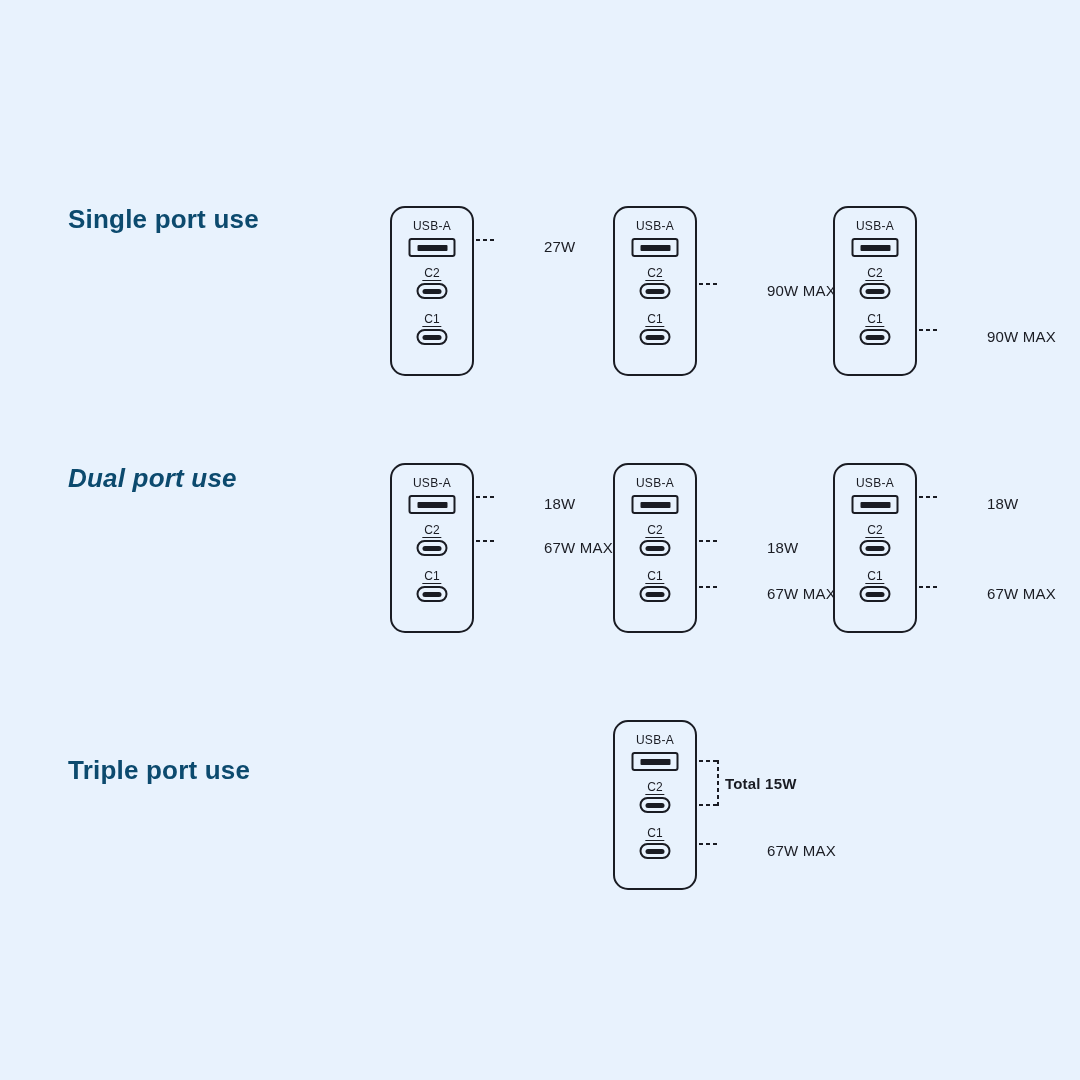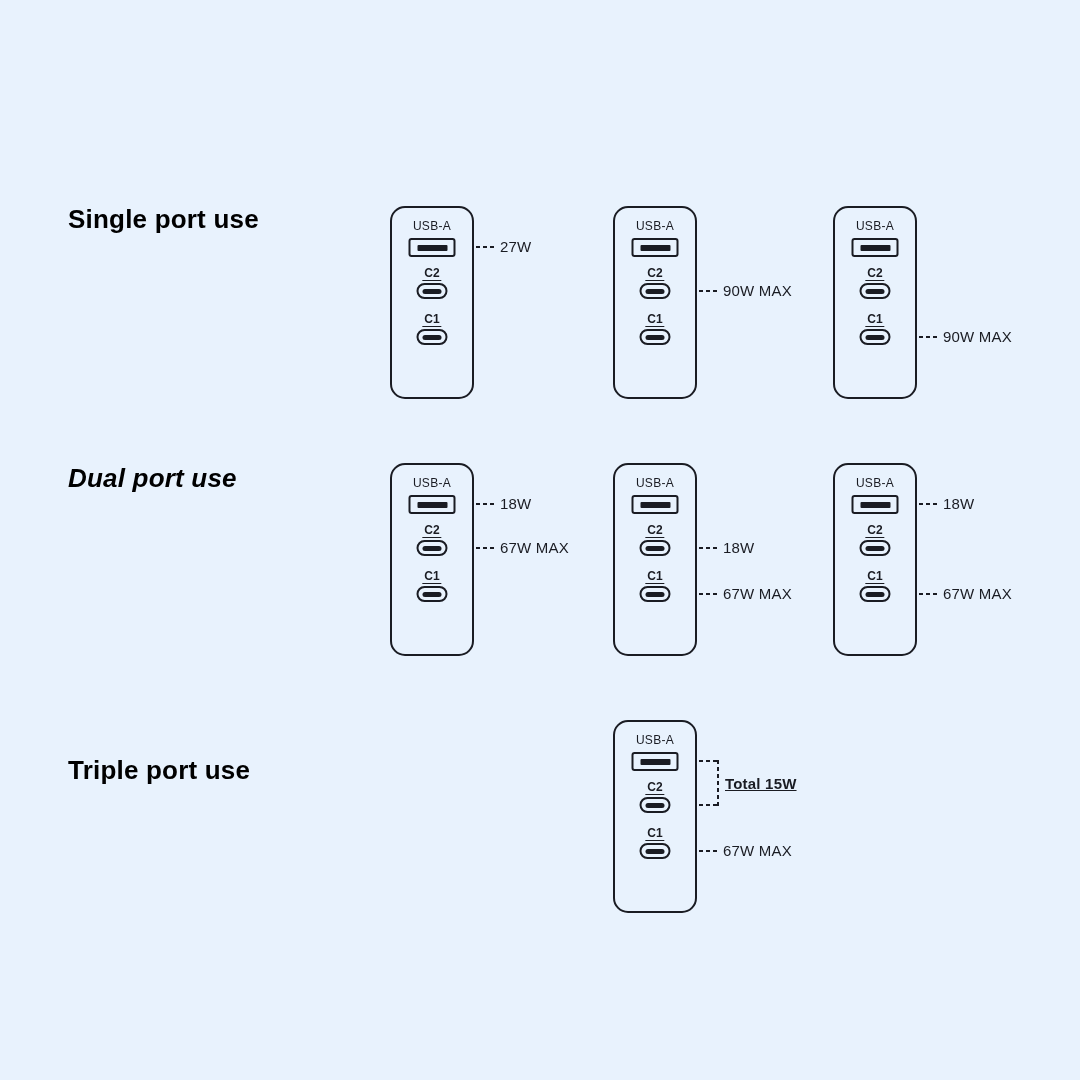--- a/index.html
+++ b/index.html
@@ -15,27 +15,27 @@
     color:var(--ink);
     overflow:hidden;
   }
   .section-title{
     position:absolute;
     left:68px;
     font-size:26px;
     line-height:26px;
     font-weight:700;
     letter-spacing:0.2px;
-    color:#000000;
+    color:#0c4a6e;
     white-space:nowrap;
   }
   
   .charger{
     position:absolute;
-    width:84px;height:193px;
+    width:84px;height:170px;
     border:2px solid var(--ink);
     border-radius:15px;
     box-sizing:border-box;
     background:var(--bg);
   }
   .usba-label{
     position:absolute;top:12px;left:0;right:0;
     text-align:center;
     font-size:12px;line-height:12px;
     font-weight:500;
@@ -52,21 +52,21 @@
   }
   .usba-pin{
     width:30px;height:6px;
     background:var(--ink);
     border-radius:1px;
   }
   .c-label{
     position:absolute;top:59px;left:50%;
     transform:translateX(-50%);
     font-size:12px;line-height:12px;
-    font-weight:700;
+    font-weight:400;
     padding:0 2px 1px 2px;
     border-bottom:1.5px solid var(--ink);
   }
   .c-port{
     position:absolute;top:75px;left:50%;
     transform:translateX(-50%);
     width:31px;height:16px;
     border:2px solid var(--ink);
     border-radius:8px;
     box-sizing:border-box;
@@ -75,23 +75,24 @@
   .c-pin{
     width:19px;height:5px;
     background:var(--ink);
     border-radius:2.5px;
   }
   .c-label.c1{top:105px;}
   .c-port.c1{top:121px;}
   
   .anno{
     position:absolute;
-    display:flex;align-items:center;
+    display:flex;align-items:flex-start;
     transform:translateY(-50%);
     white-space:nowrap;
+    gap:44px;
   }
   .dash-line{
     width:20px;height:2px;
     background:repeating-linear-gradient(90deg,var(--ink) 0 4px,transparent 4px 7px);
     margin-right:4px;
     flex:0 0 auto;
   }
   .anno-text{
     font-size:15px;line-height:16px;
     font-weight:500;
@@ -105,21 +106,20 @@
   }
   .bracket-v{
     position:absolute;
     width:2px;
     background:repeating-linear-gradient(180deg,var(--ink) 0 4px,transparent 4px 7px);
   }
   .float-text{
     position:absolute;
     transform:translateY(-50%);
     white-space:nowrap;
-    text-decoration:underline;
   }
 </style>
 </head>
 <body>
 
 <div class="stage">
 
   <div class="section-title" style="top:206px;">Single port use</div>
   <div class="section-title" style="top:465px;font-style:italic;">Dual port use</div>
   <div class="section-title" style="top:757px;">Triple port use</div>

